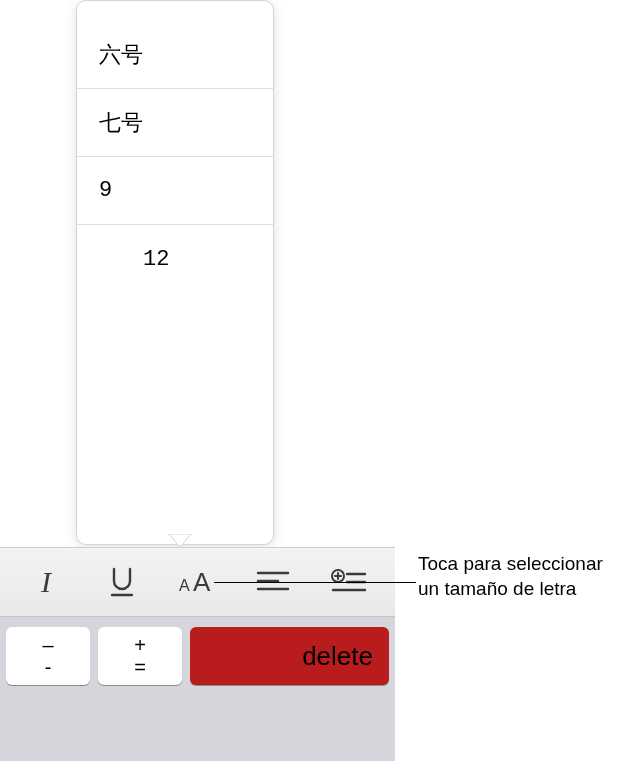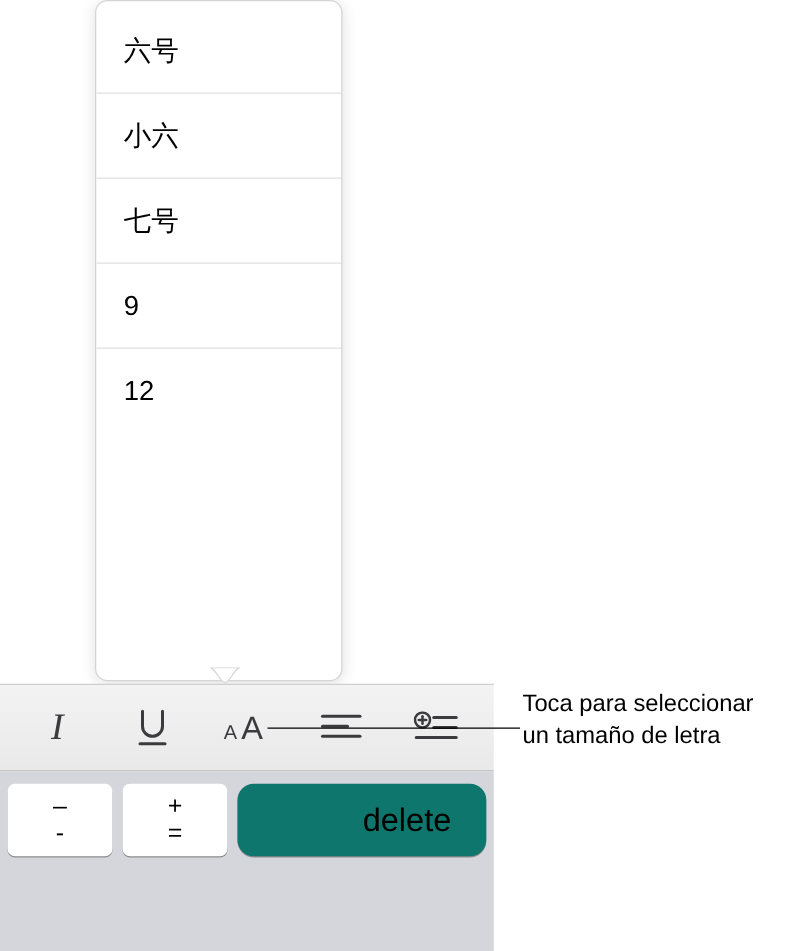--- a/index.html
+++ b/index.html
@@ -19,33 +19,34 @@
       width: 198px;
       height: 545px;
       background: #fff;
       border: 1px solid #d4d4d4;
       border-radius: 10px;
       box-shadow: 0 2px 12px rgba(0,0,0,0.12);
       overflow: hidden;
     }
     .popover-list {
       list-style: none;
-      padding-top: 6px;
+      padding-top: 20px;
+      font-family: Liberation Mono, monospace;
     }
     .popover-item {
       height: 68px;
       display: flex;
       align-items: center;
       padding: 0 22px;
       border-bottom: 1px solid #e0e0e0;
       font-size: 22px;
       color: #000;
       justify-content: space-between;
     }
-    .popover-item:last-child { border-bottom: none; }
+    .popover-item:last-child { border-bottom: none; margin-left: 44px; }
     .check {
       color: #ff9500;
       font-size: 26px;
       font-weight: 600;
     }
     .popover-tail {
       position: absolute;
       left: 168px;
       top: 534px;
       width: 24px;
@@ -99,28 +100,27 @@
       justify-content:center;
       font-size: 24px;
       color:#000;
       height: 58px;
     }
     .key.small { width: 84px; }
     .key.stack .top { font-size: 20px; line-height: 1; }
     .key.stack .bot { font-size: 20px; line-height: 1; margin-top: 2px;}
     .key.delete {
       flex: 1;
-      background: #0f766e;
+      background: #b91c1c;
       color:#000;
       font-size: 26px;
       justify-content:flex-end;
-      padding-right: 28px;
+      padding-right: 16px;
       flex-direction: row;
       align-items:center;
-      border-radius:13px;
     }
 
     .callout {
       position: absolute;
       left: 418px;
       top: 552px;
       width: 210px;
       font-size: 19px;
       line-height: 1.3;
       color: #000;
@@ -134,23 +134,20 @@
       background: #000;
     }
   </style>
 </head>
 <body>
 
 <div class="popover">
   <ul class="popover-list">
     <li class="popover-item">
       <span>六号</span>
-    </li>
-    <li class="popover-item">
-      <span>小六</span>
     </li>
     <li class="popover-item">
       <span>七号</span>
     </li>
     <li class="popover-item">
       <span>9</span>
     </li>
     <li class="popover-item">
       <span>12</span>
     </li>

